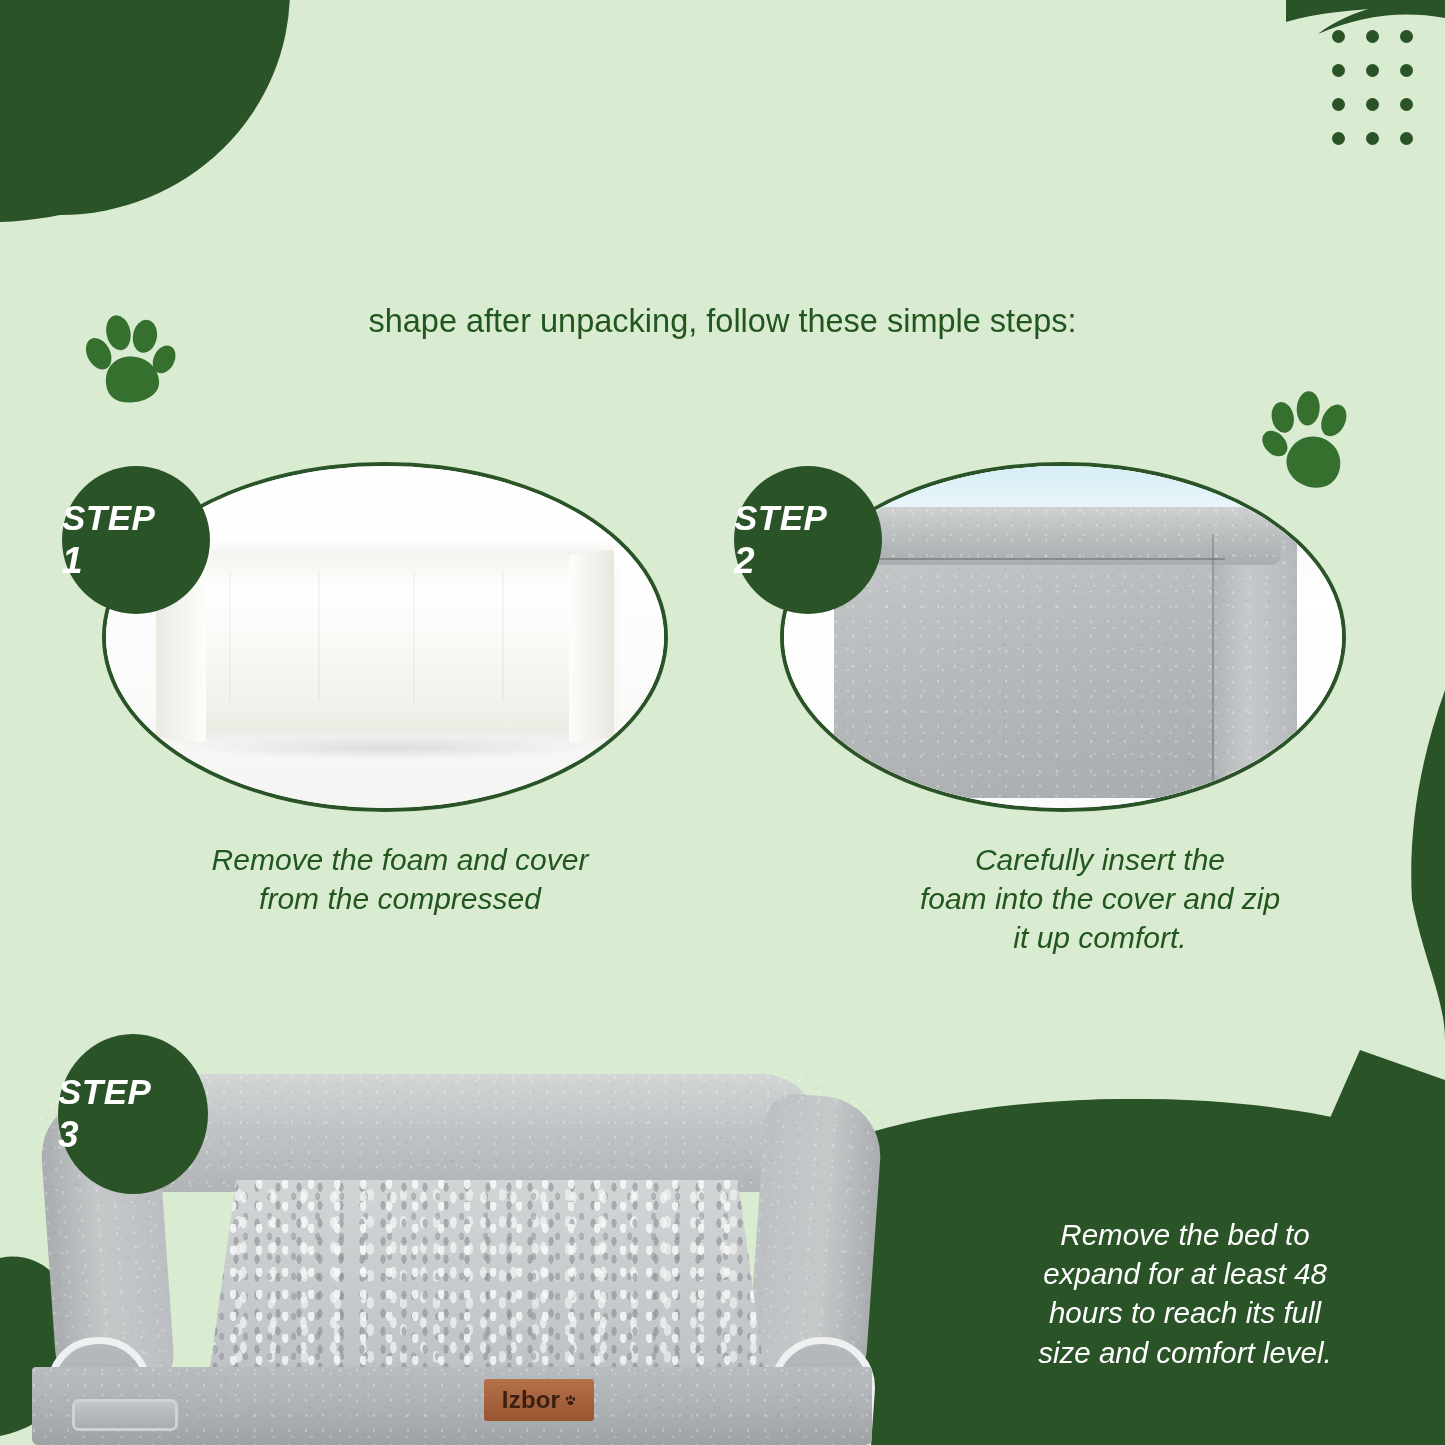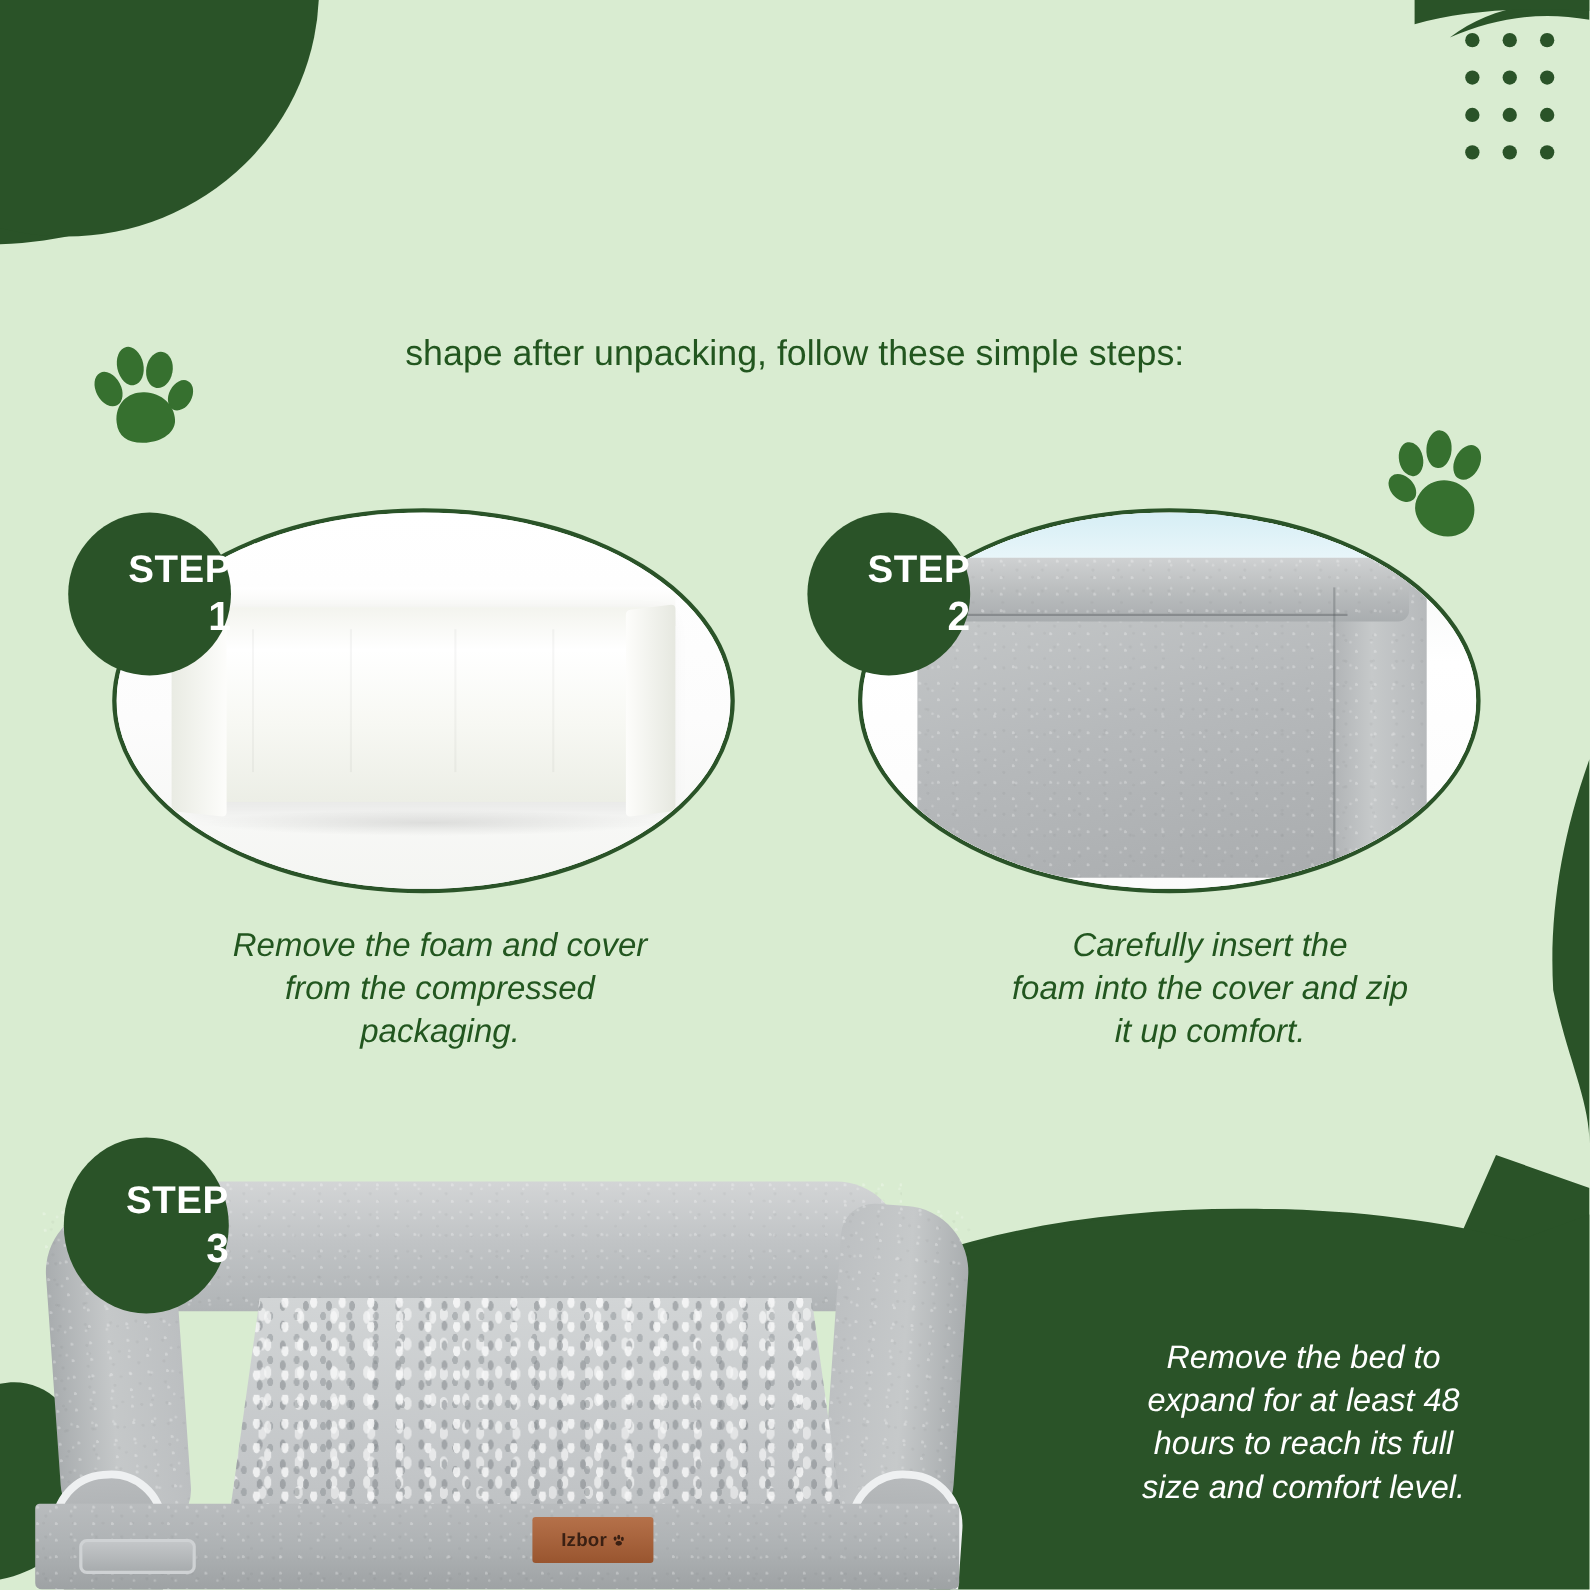--- a/index.html
+++ b/index.html
@@ -124,22 +124,22 @@
   }
 
   
   .badge {
     position:absolute;
     width:148px; height:148px;
     border-radius:50%;
     background:#2a5328;
     color:#ffffff;
     display:flex; flex-direction:column;
-    align-items:flex-end; justify-content:center;
-    font-weight:bold;
+    align-items:flex-start; justify-content:center;
+    font-style:italic; font-weight:bold;
     line-height:1.02;
     z-index:6;
   }
   .badge .w { font-size:35px; letter-spacing:.5px; }
   .badge .n { font-size:37px; margin-top:6px; }
   .badge.b1 { top:466px; left:62px; }
   .badge.b2 { top:466px; left:734px; }
   .badge.b3 { top:1034px; width:150px; height:160px; left:58px; }
 
   
@@ -213,21 +213,21 @@
     background:linear-gradient(180deg,#c3c6c8,#a8acae);
     border:3px solid #cfd2d4; border-radius:7px;
   }
   .brand-tag {
     position:absolute; left:452px; bottom:24px;
     width:110px; height:42px;
     background:linear-gradient(180deg,#b5714a,#99552f);
     border-radius:3px;
     display:flex; align-items:center; justify-content:center;
     gap:5px;
-    color:#3a2013; font-size:17px; font-weight:bold;
+    color:#3a2013; font-size:24px; font-weight:bold;
     letter-spacing:.2px;
   }
   .brand-paw { width:11px; height:11px; display:block; }
 </style>
 </head>
 <body>
 
 <div id="stage">
 
   <svg class="bg-svg" viewBox="0 0 1445 1445">
@@ -296,21 +296,20 @@
       </div>
     </div>
   </div>
   <div class="badge b1">
     <span class="w">STEP</span>
     <span class="n">1</span>
   </div>
   <div class="caption c1">
     <div>Remove the foam and cover</div>
     <div>from the compressed</div>
-    <div>packaging.</div>
   </div>
 
   <div class="oval-wrap s2">
     <div class="oval">
       <div class="cover-scene">
         <div class="cover-sky"></div>
         <div class="cover-inner">
           <div class="tex"></div>
         </div>
         <div class="cover-bolster-right">

